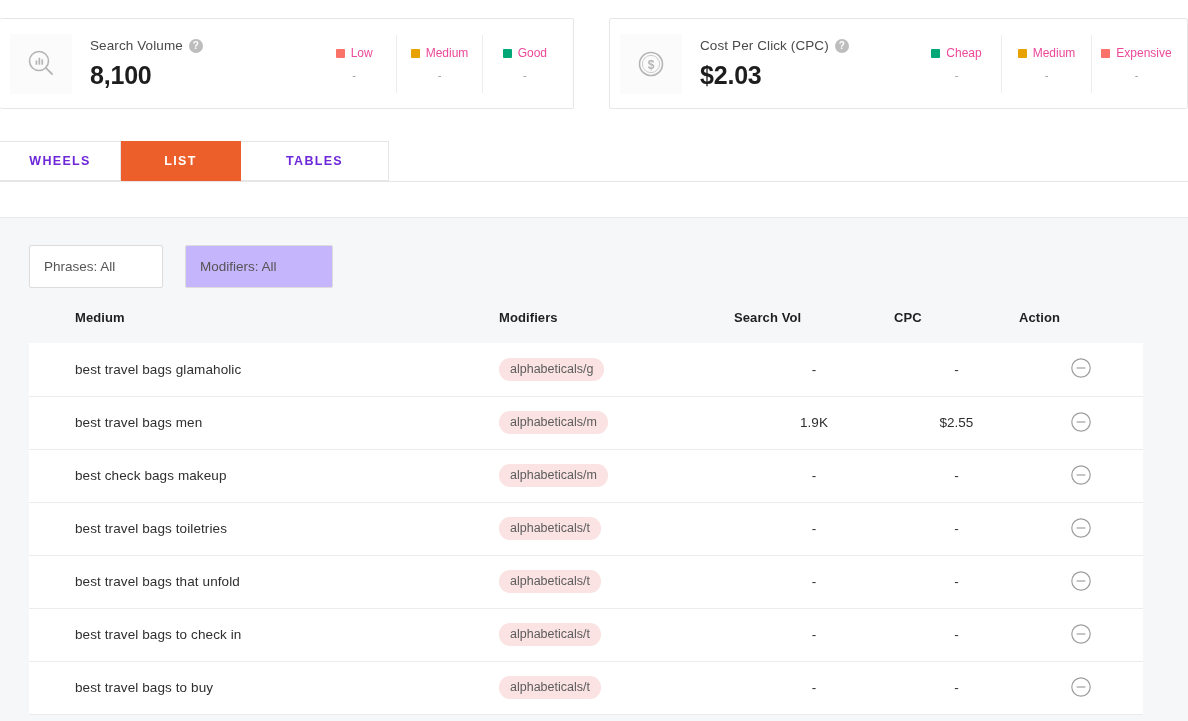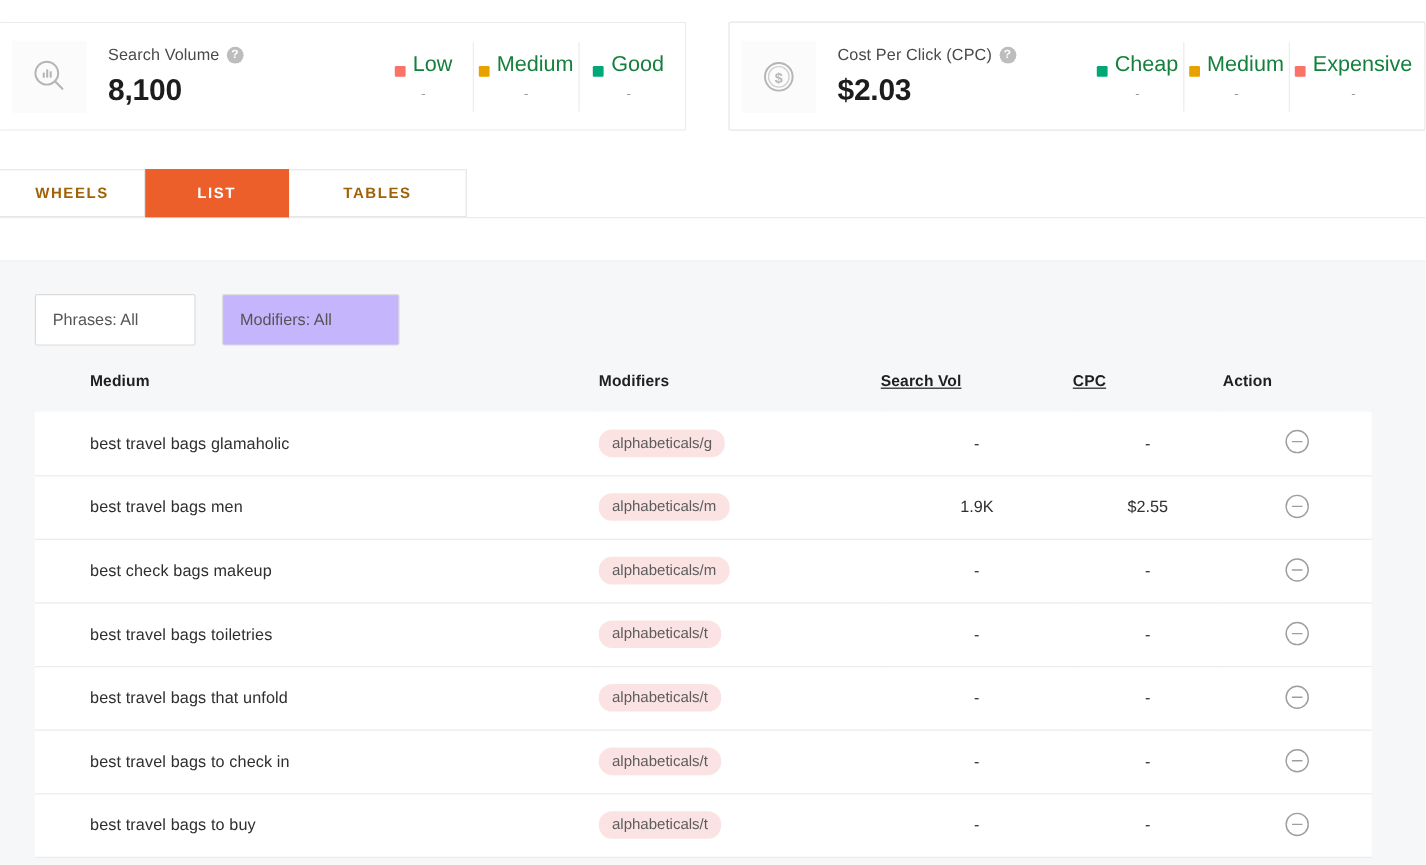--- a/index.html
+++ b/index.html
@@ -122,24 +122,24 @@
     align-items: center;
     justify-content: center;
     border-left: 1px solid #ececec;
     padding: 0 4px;
   }
 
   .legend-item:first-child { border-left: none; }
 
   .legend-head {
     display: flex;
-    align-items: flex-end;
+    align-items: center;
     gap: 6px;
-    font-size: 18px;
-    color: #15803d;
+    font-size: 12px;
+    color: #ec4899;
     white-space: nowrap;
   }
 
   .legend-swatch {
     width: 9px;
     height: 9px;
     border-radius: 1px;
     display: inline-block;
   }
 
@@ -161,21 +161,21 @@
   }
 
   .tab {
     height: 40px;
     display: flex;
     align-items: center;
     justify-content: center;
     font-size: 12.5px;
     font-weight: bold;
     letter-spacing: 1.3px;
-    color: #a16207;
+    color: #6d28d9;
     background: #ffffff;
     border: 1px solid #e6e6e6;
     border-left: none;
     cursor: pointer;
     user-select: none;
   }
 
   .tab.tab-wheels { width: 121px; border-left: none; }
   .tab.tab-list   { width: 120px; }
   .tab.tab-tables { width: 148px; }
@@ -264,21 +264,21 @@
     letter-spacing: 0.1px;
   }
 
   .col-keyword  { width: 470px; padding-left: 46px !important; }
   .col-modifier { width: 235px; }
   .col-vol      { width: 160px; }
   .col-cpc      { width: 125px; }
   .col-action   { width: 124px; }
 
   th.col-modifier { text-align: left !important; }
-  th.col-vol, th.col-cpc { text-align: center; text-decoration: underline; }
+  th.col-vol, th.col-cpc { text-align: center; }
   th.col-action { text-align: center; }
 
   .kw-table tbody tr {
     background: #ffffff;
     height: 53px;
   }
 
   .kw-table tbody td {
     border-bottom: 1px solid #ececec;
     font-size: 13.5px;

